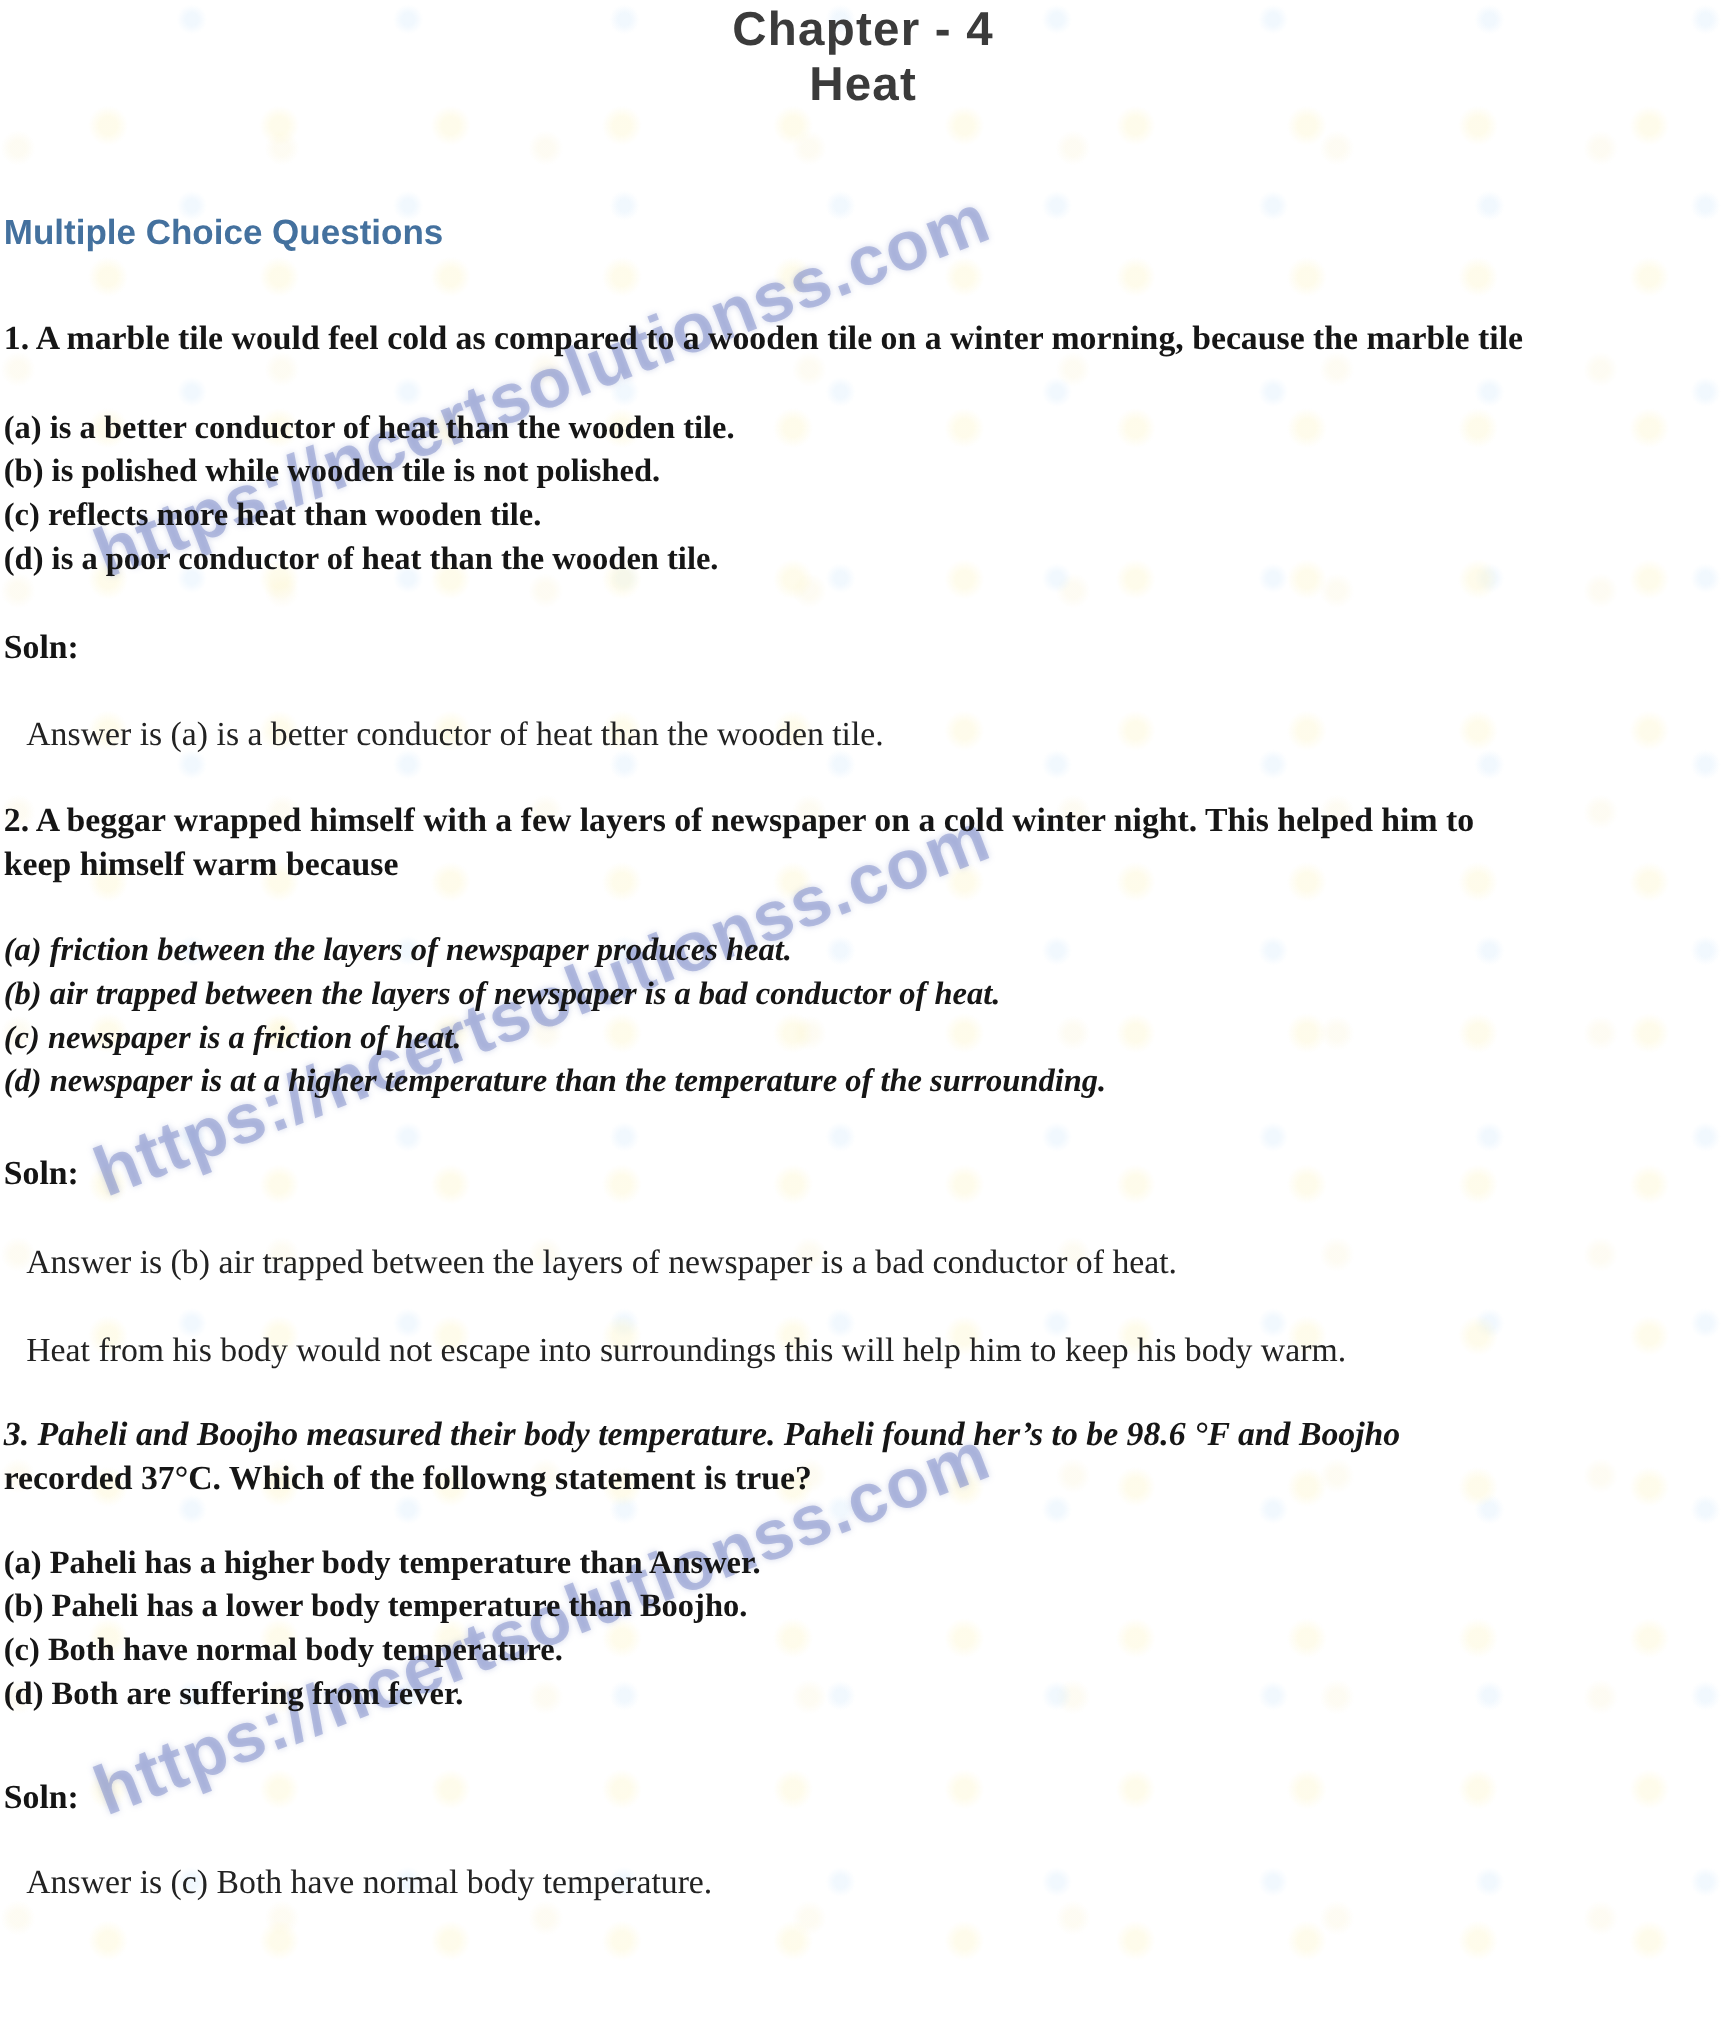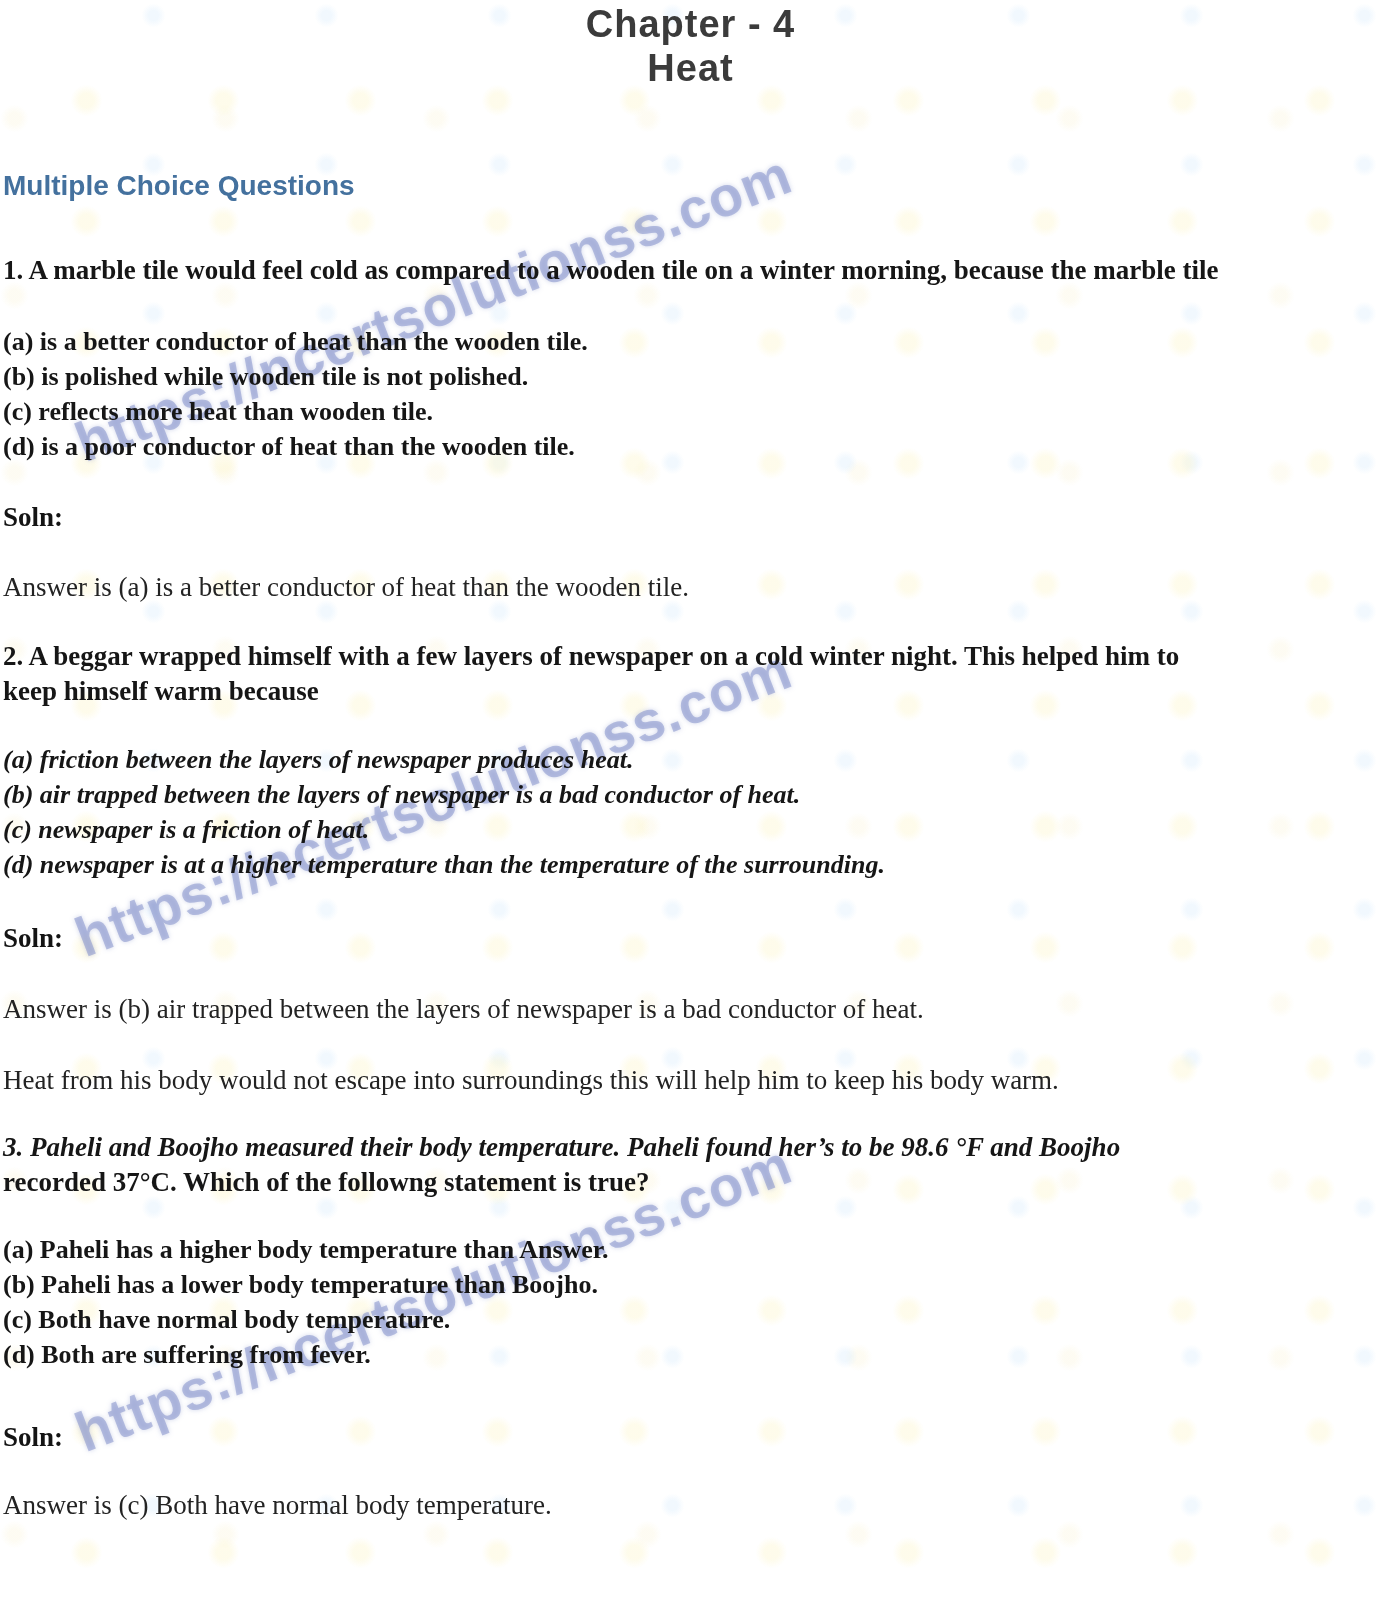--- a/index.html
+++ b/index.html
@@ -78,20 +78,21 @@
     line-height:34px;
     white-space:nowrap;
     color:#141414;
   }
   .ans,.expl-text{
     font-weight:normal;
     font-size:27px;
     line-height:34px;
     white-space:nowrap;
     color:#232323;
+    margin-left:18px;
   }
   
   .mt36{margin-top:36px;}
   .mt35{margin-top:35px;}
   .mt33{margin-top:33px;font-style:italic;}
   .mt39{margin-top:39px;}
   .mt37{margin-top:37px;}
   .mt32{margin-top:32px;}
   .mt48{margin-top:48px;}
   .mt34{margin-top:34px;}

